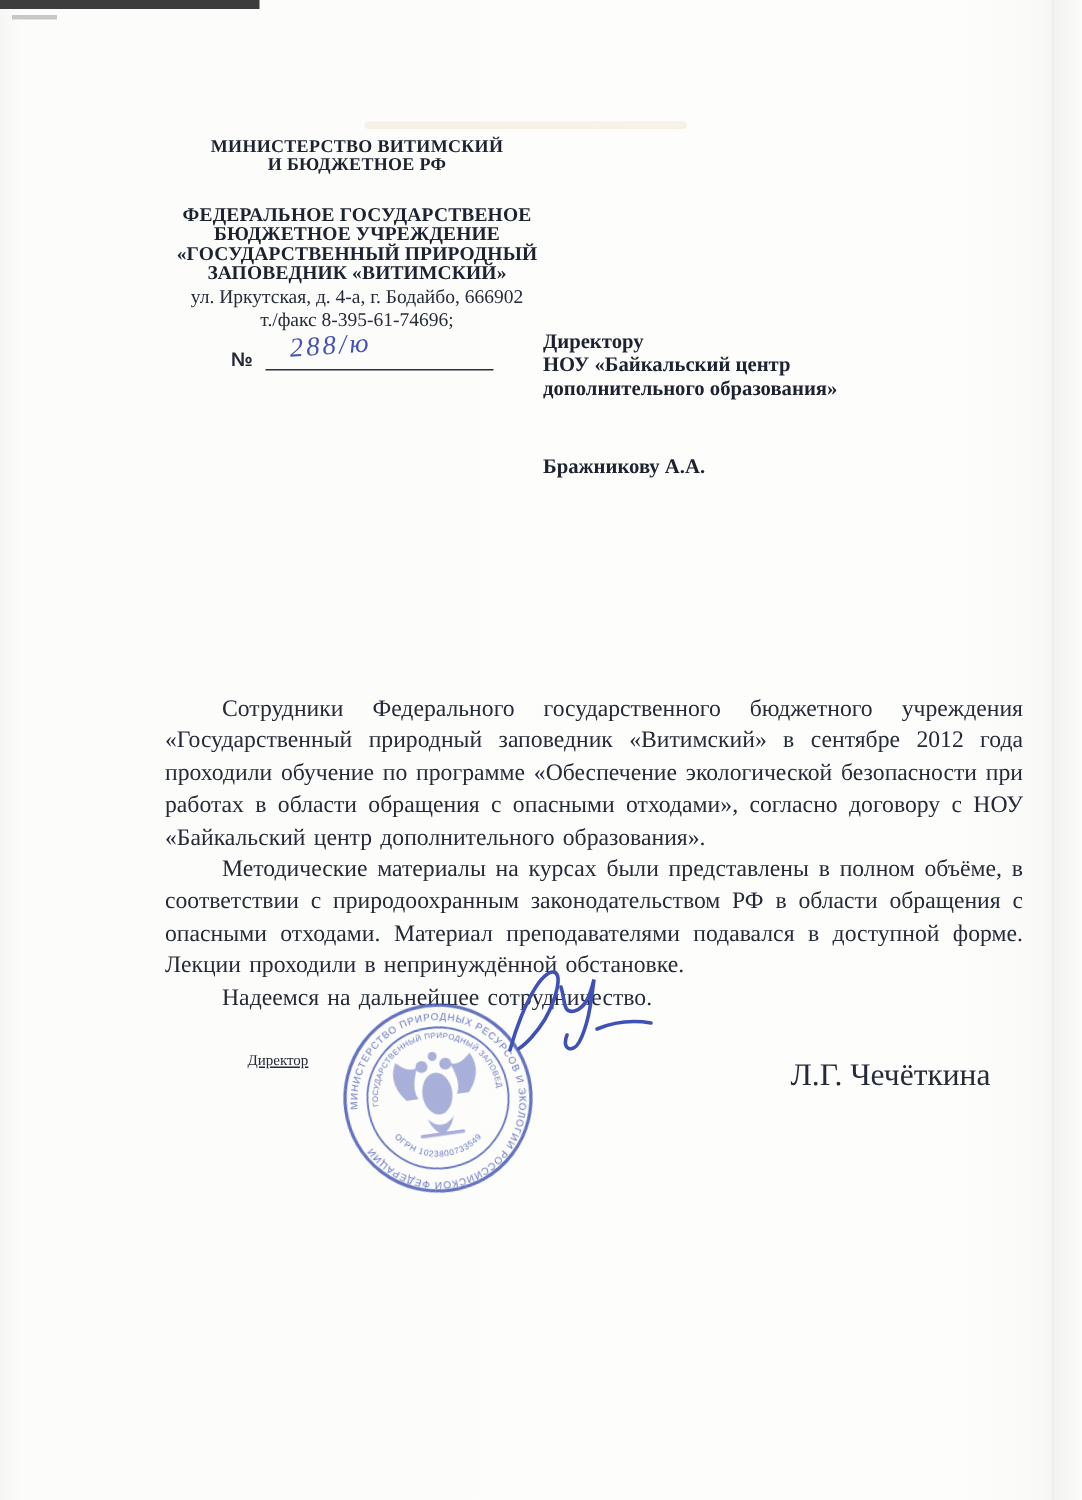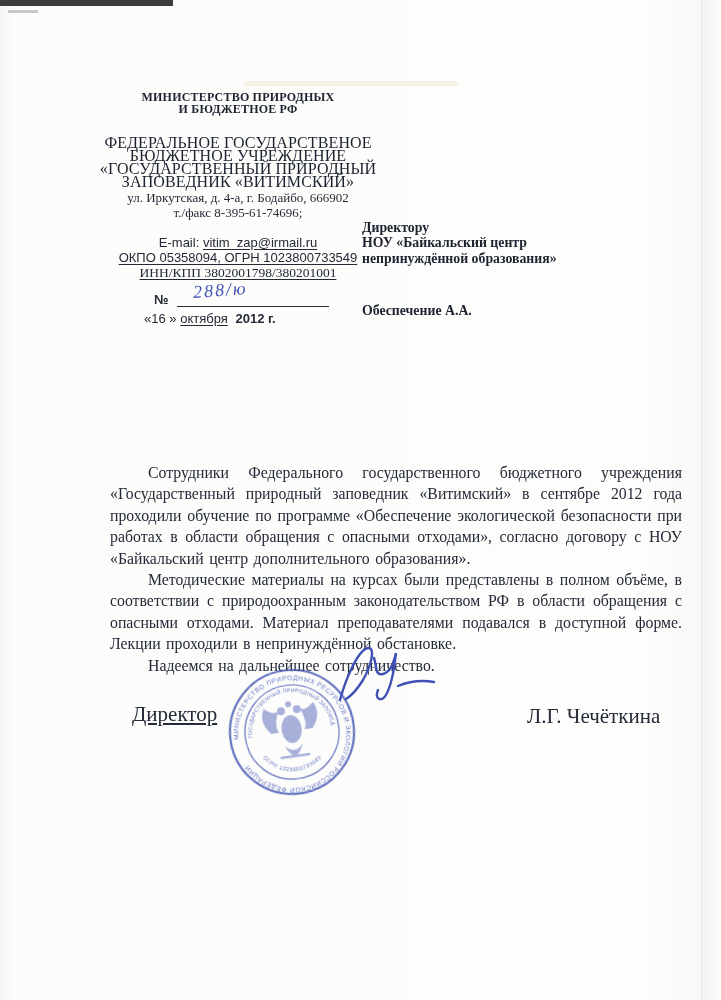--- a/index.html
+++ b/index.html
@@ -8,95 +8,85 @@
   .page{position:relative;width:721px;height:1000px;
         background:linear-gradient(90deg,#f6f6f4 0px,#fcfcfb 14px,#fdfdfc 640px,#f9f9f7 695px,#f3f3f1 705px,#fbfbfa 721px);}
   
   .artifact-top{position:absolute;left:0;top:0;width:173px;height:6px;background:#2c2c2c;opacity:.92;}
   .artifact-dash{position:absolute;left:8px;top:10px;width:30px;height:3px;background:#8a8a8a;opacity:.45;}
   .artifact-smudge{position:absolute;left:243px;top:81px;width:215px;height:5px;background:#efe5c8;opacity:.45;border-radius:3px;}
   .artifact-right-line{position:absolute;left:701px;top:0;width:2px;height:1000px;background:#ececea;opacity:.8;}
   
   .letterhead{position:absolute;left:88px;top:92px;width:300px;text-align:center;}
   .ministry{font-weight:bold;font-size:12px;line-height:11.6px;letter-spacing:.2px;color:#1d2230;}
-  .org{margin-top:21px;font-weight:normal;font-size:16px;line-height:13px;letter-spacing:.1px;color:#1d2230;}
+  .org{margin-top:21px;font-weight:bold;font-size:13px;line-height:13px;letter-spacing:.1px;color:#1d2230;}
   .addr{margin-top:3px;font-size:13px;line-height:14.5px;color:#262b38;}
   .contact{margin-top:15px;font-family:"Liberation Sans",sans-serif;font-size:13px;line-height:15px;color:#242936;}
   .u{text-decoration:underline;text-underline-offset:2px;}
   .inn-serif{font-family:"Liberation Serif",serif;font-size:13.5px;}
   .num-line{margin-top:4px;margin-left:66px;text-align:left;font-family:"Liberation Sans",sans-serif;font-size:13px;font-weight:bold;color:#242936;display:flex;align-items:flex-end;}
   .num-blank{display:inline-block;width:152px;margin-left:8px;border-bottom:1.6px solid #2a2f3c;text-align:center;position:relative;height:22px;}
   .hand{position:absolute;left:16px;top:-4px;font-family:"Liberation Serif",serif;font-style:italic;font-weight:normal;
         font-size:18px;color:#4353b4;letter-spacing:2px;transform:rotate(-4deg);white-space:nowrap;}
   .date-line{margin-top:4px;margin-left:56px;text-align:left;font-family:"Liberation Sans",sans-serif;font-size:13px;color:#242936;}
   .date-line .month{text-decoration:underline;text-underline-offset:2px;padding-right:4px;}
   .date-line .year{font-weight:bold;}
   
   .addressee{position:absolute;left:362px;top:220px;width:228px;
              font-weight:bold;font-size:13.8px;line-height:15.4px;color:#1d2230;}
   .addressee .name{margin-top:37px;}
   
   .body-text{position:absolute;left:110px;top:462px;width:572px;
              font-size:15.8px;line-height:21.4px;text-align:justify;color:#252a38;word-spacing:1.5px;}
   .body-text p{margin:0;text-indent:38px;}
   
-  .sig-title{position:absolute;left:132px;top:702px;font-size:21px;color:#252a38;text-decoration:underline;}
+  .sig-title{position:absolute;left:165px;top:702px;font-size:10px;color:#252a38;text-decoration:underline;}
   .sig-name{position:absolute;left:527px;top:704px;font-size:21px;color:#252a38;}
   
   .stamp{position:absolute;left:217px;top:657px;width:150px;height:150px;opacity:.82;filter:blur(.35px);transform:rotate(-8deg);}
   .autograph{position:absolute;left:318px;top:636px;width:136px;height:74px;}
 </style>
 </head>
 <body>
 
 <div class="page">
 
   <div class="artifact-top"></div>
   <div class="artifact-dash"></div>
   <div class="artifact-smudge"></div>
   <div class="artifact-right-line"></div>
 
   <div class="letterhead">
     <div class="ministry">
-      <div>МИНИСТЕРСТВО ПРИРОДНЫХ</div>
+      <div>МИНИСТЕРСТВО ВИТИМСКИЙ</div>
       <div>И БЮДЖЕТНОЕ РФ</div>
     </div>
     <div class="org">
       <div>ФЕДЕРАЛЬНОЕ ГОСУДАРСТВЕНОЕ</div>
       <div>БЮДЖЕТНОЕ УЧРЕЖДЕНИЕ</div>
       <div>«ГОСУДАРСТВЕННЫЙ ПРИРОДНЫЙ</div>
       <div>ЗАПОВЕДНИК «ВИТИМСКИЙ»</div>
     </div>
     <div class="addr">
       <div>ул. Иркутская, д. 4-а, г. Бодайбо, 666902</div>
       <div>т./факс 8-395-61-74696;</div>
     </div>
-    <div class="contact">
-      <div><span>E-mail:</span> <span class="u">vitim_zap@irmail.ru</span></div>
-      <div class="u">ОКПО 05358094, ОГРН 1023800733549</div>
-      <div class="u inn-serif">ИНН/КПП 3802001798/380201001</div>
-    </div>
     <div class="num-line">
       <span>№</span>
       <span class="num-blank">
         <span class="hand">288/ю</span>
       </span>
     </div>
-    <div class="date-line">
-      <span>«16 »</span>
-      <span class="month">октября</span>
-      <span class="year">2012 г.</span>
-    </div>
   </div>
 
   <div class="addressee">
     <div>Директору</div>
     <div>НОУ «Байкальский центр</div>
-    <div>непринуждённой образования»</div>
-    <div class="name">Обеспечение А.А.</div>
+    <div>дополнительного образования»</div>
+    <div class="name">Бражникову А.А.</div>
   </div>
 
   <div class="body-text">
     <p>Сотрудники Федерального государственного бюджетного учреждения «Государственный природный заповедник «Витимский» в сентябре 2012 года проходили обучение по программе  «Обеспечение экологической безопасности при работах в области обращения с опасными отходами», согласно договору с НОУ «Байкальский центр дополнительного образования».</p>
     <p>Методические материалы на курсах  были представлены в полном объёме, в соответствии с природоохранным законодательством РФ в области обращения с опасными отходами. Материал преподавателями подавался в доступной форме. Лекции проходили в непринуждённой обстановке.</p>
     <p>Надеемся на дальнейшее сотрудничество.</p>
   </div>
 
   <div class="sig-title">Директор</div>
   <div class="sig-name">Л.Г. Чечёткина</div>

